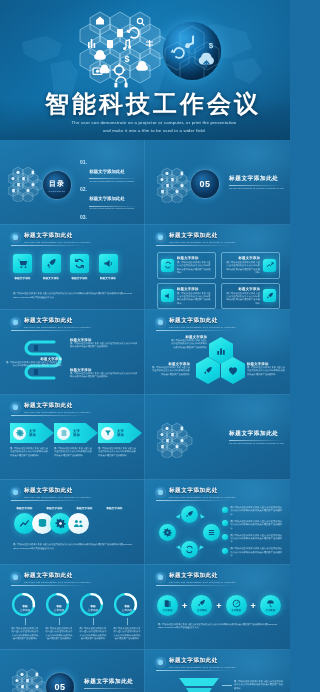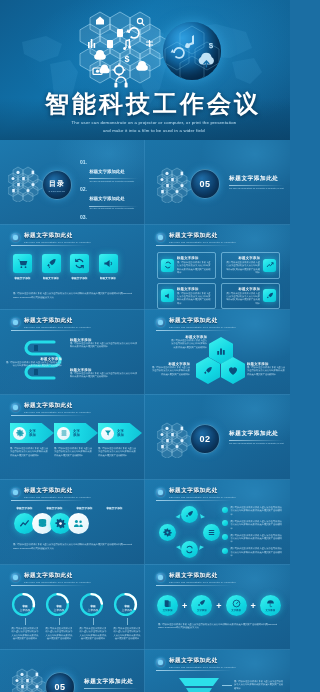--- a/index.html
+++ b/index.html
@@ -555,23 +555,20 @@
               <circle cx="10" cy="6.4" r="1.6"></circle>
               <rect x="23.6" y="4.6" width="2.6" height="3.6"></rect>
               <circle cx="5" cy="12.6" r="1.5"></circle>
               <rect x="14.2" y="11" width="2.6" height="3.4"></rect>
               <circle cx="25" cy="18.6" r="1.6"></circle>
               <rect x="9.2" y="17" width="2.6" height="3.4"></rect>
               <circle cx="20" cy="24.6" r="1.5"></circle>
               <rect x="4.2" y="23" width="2.6" height="3.4"></rect>
             </g>
         </svg>
-        <div class="num-circle" style="position:absolute;left:45px;top:29px;width:30px;height:30px;">
-          <span class="num-txt">02</span>
-        </div>
         <div style="position:absolute;left:84px;top:35px;right:6px;">
           <div style="font-size:5.6px;font-weight:bold;color:#ffffff;letter-spacing:.6px;">标题文字添加此处</div>
           <div style="height:.8px;background:linear-gradient(to right,rgba(200,235,252,.7),rgba(200,235,252,0));margin-top:2px;"></div>
           <div style="font-size:2px;color:#a6d4ec;margin-top:1.4px;line-height:1.5;">The user can demonstrate on a projector or computer, or print</div>
         </div>
       </div>
     </div>
 
     <div class="row">
       <div class="slide sbg2">

